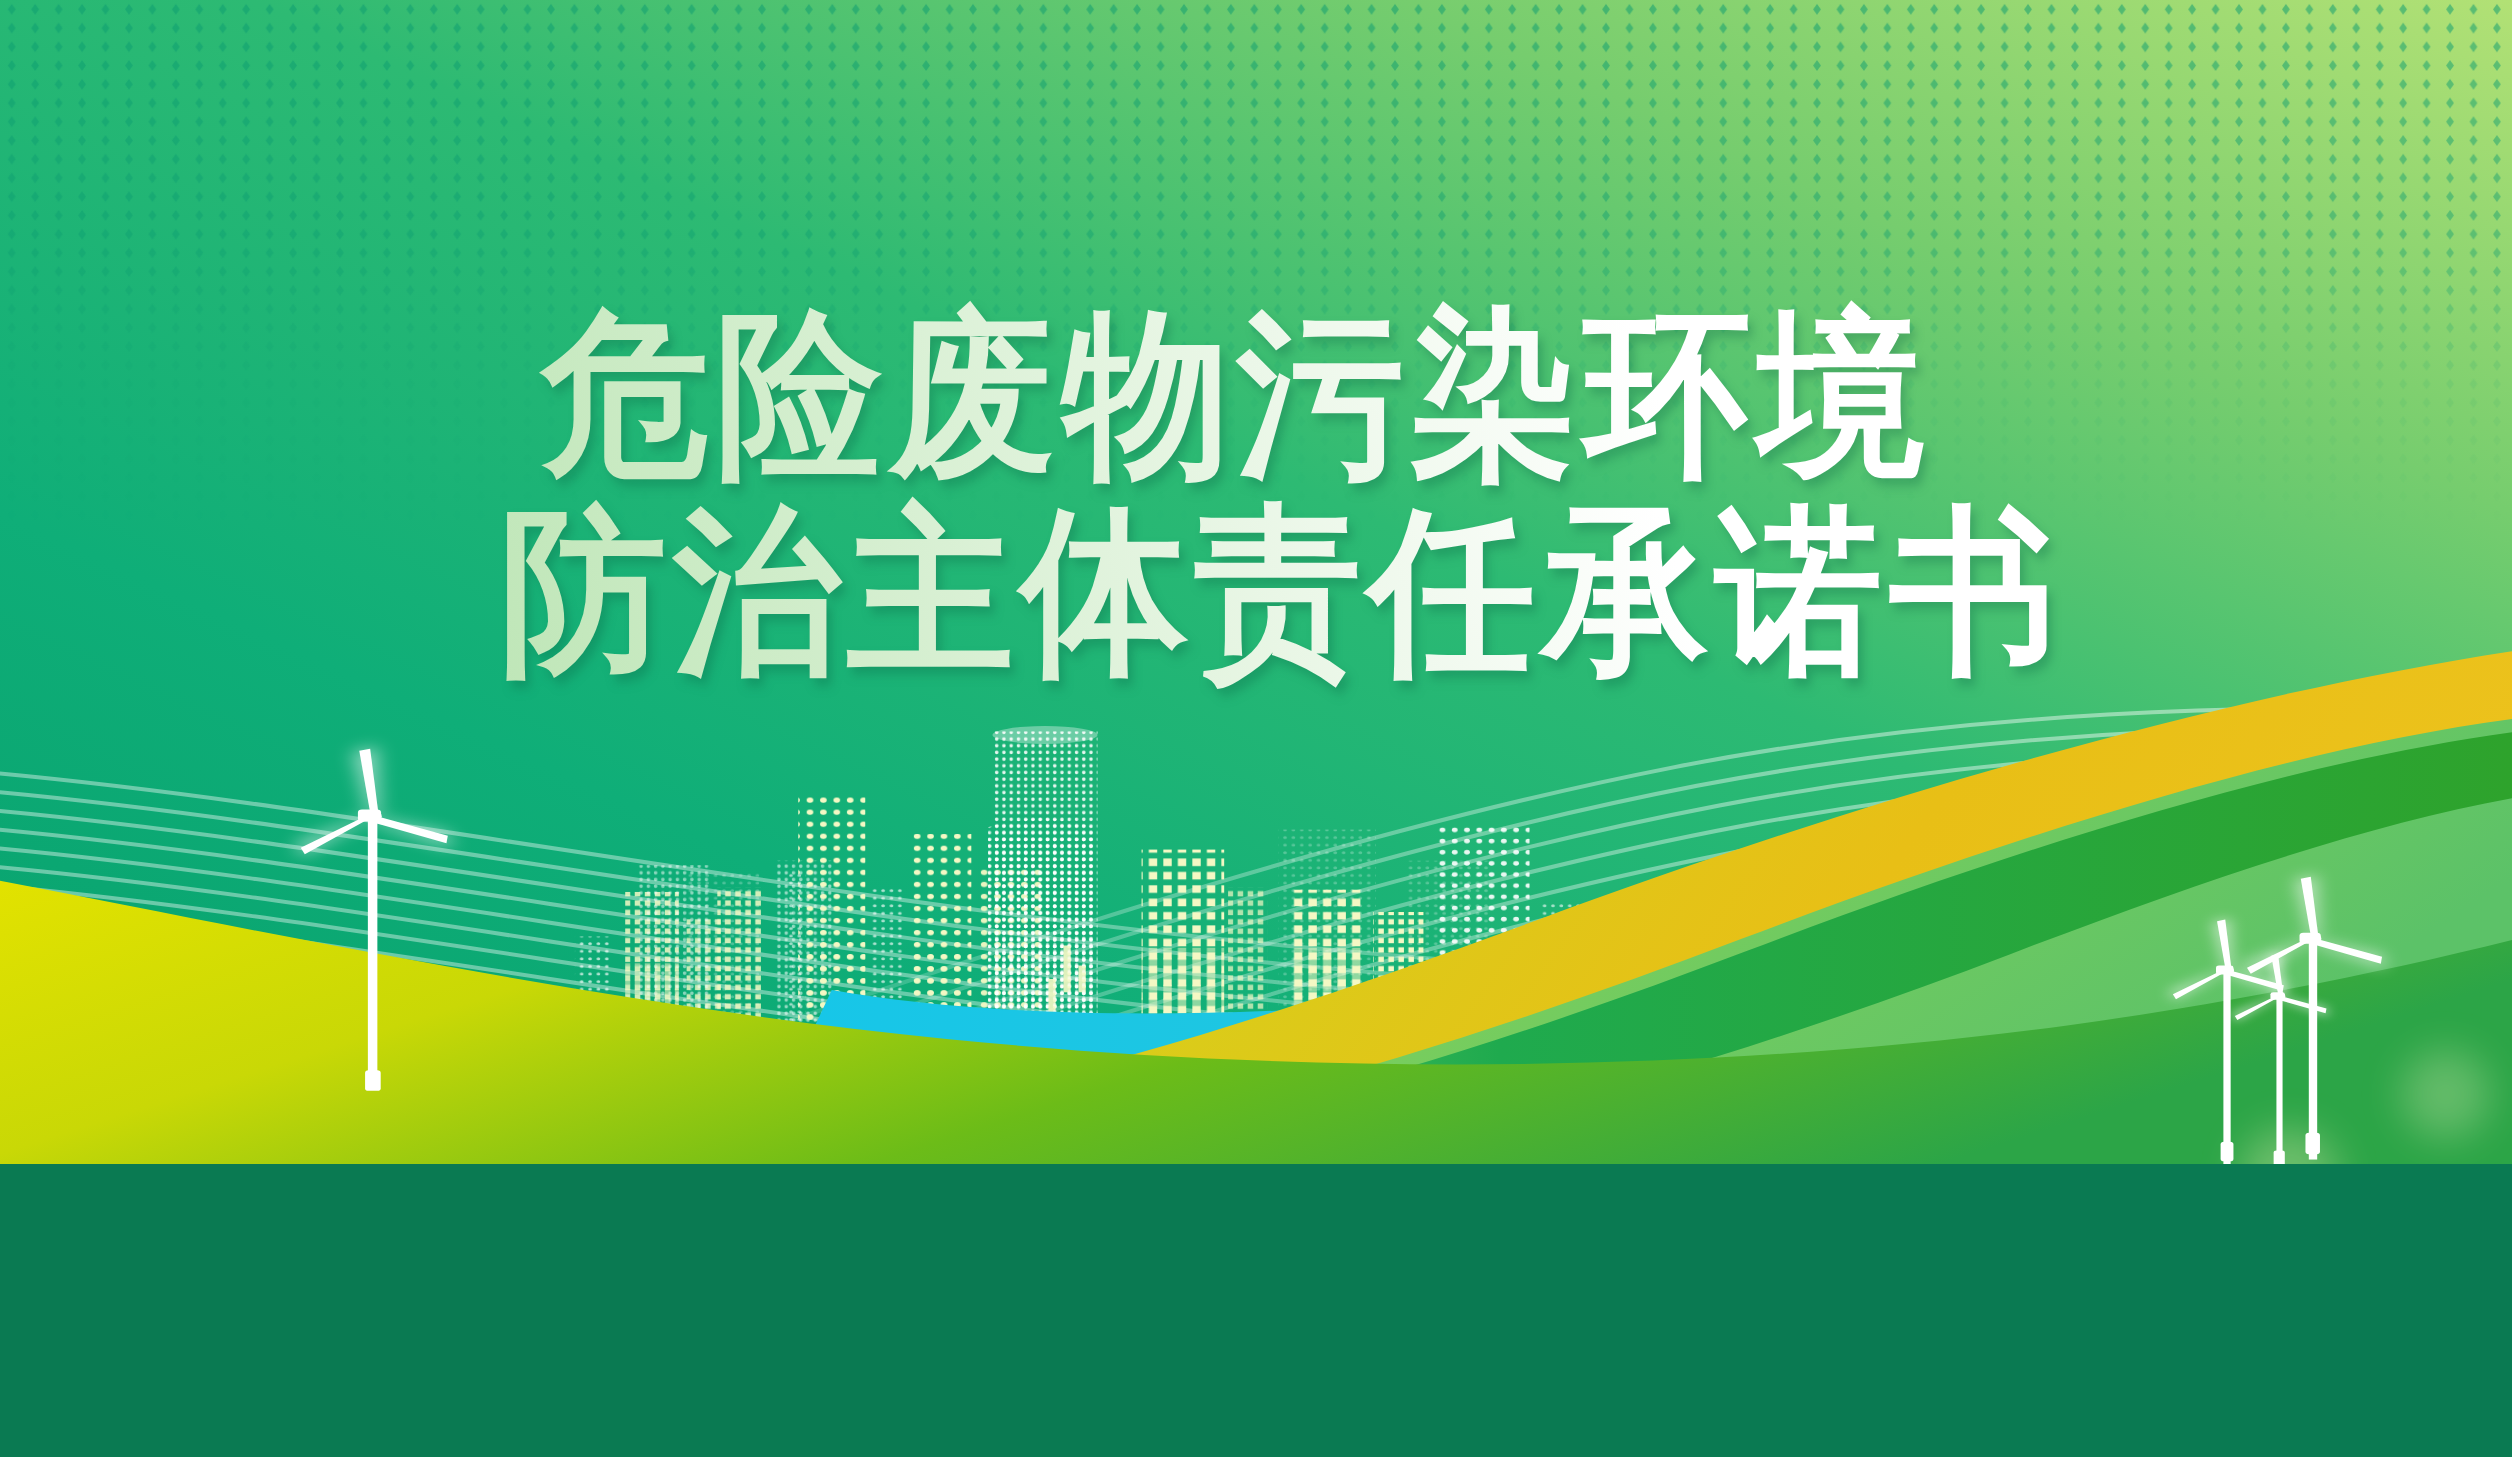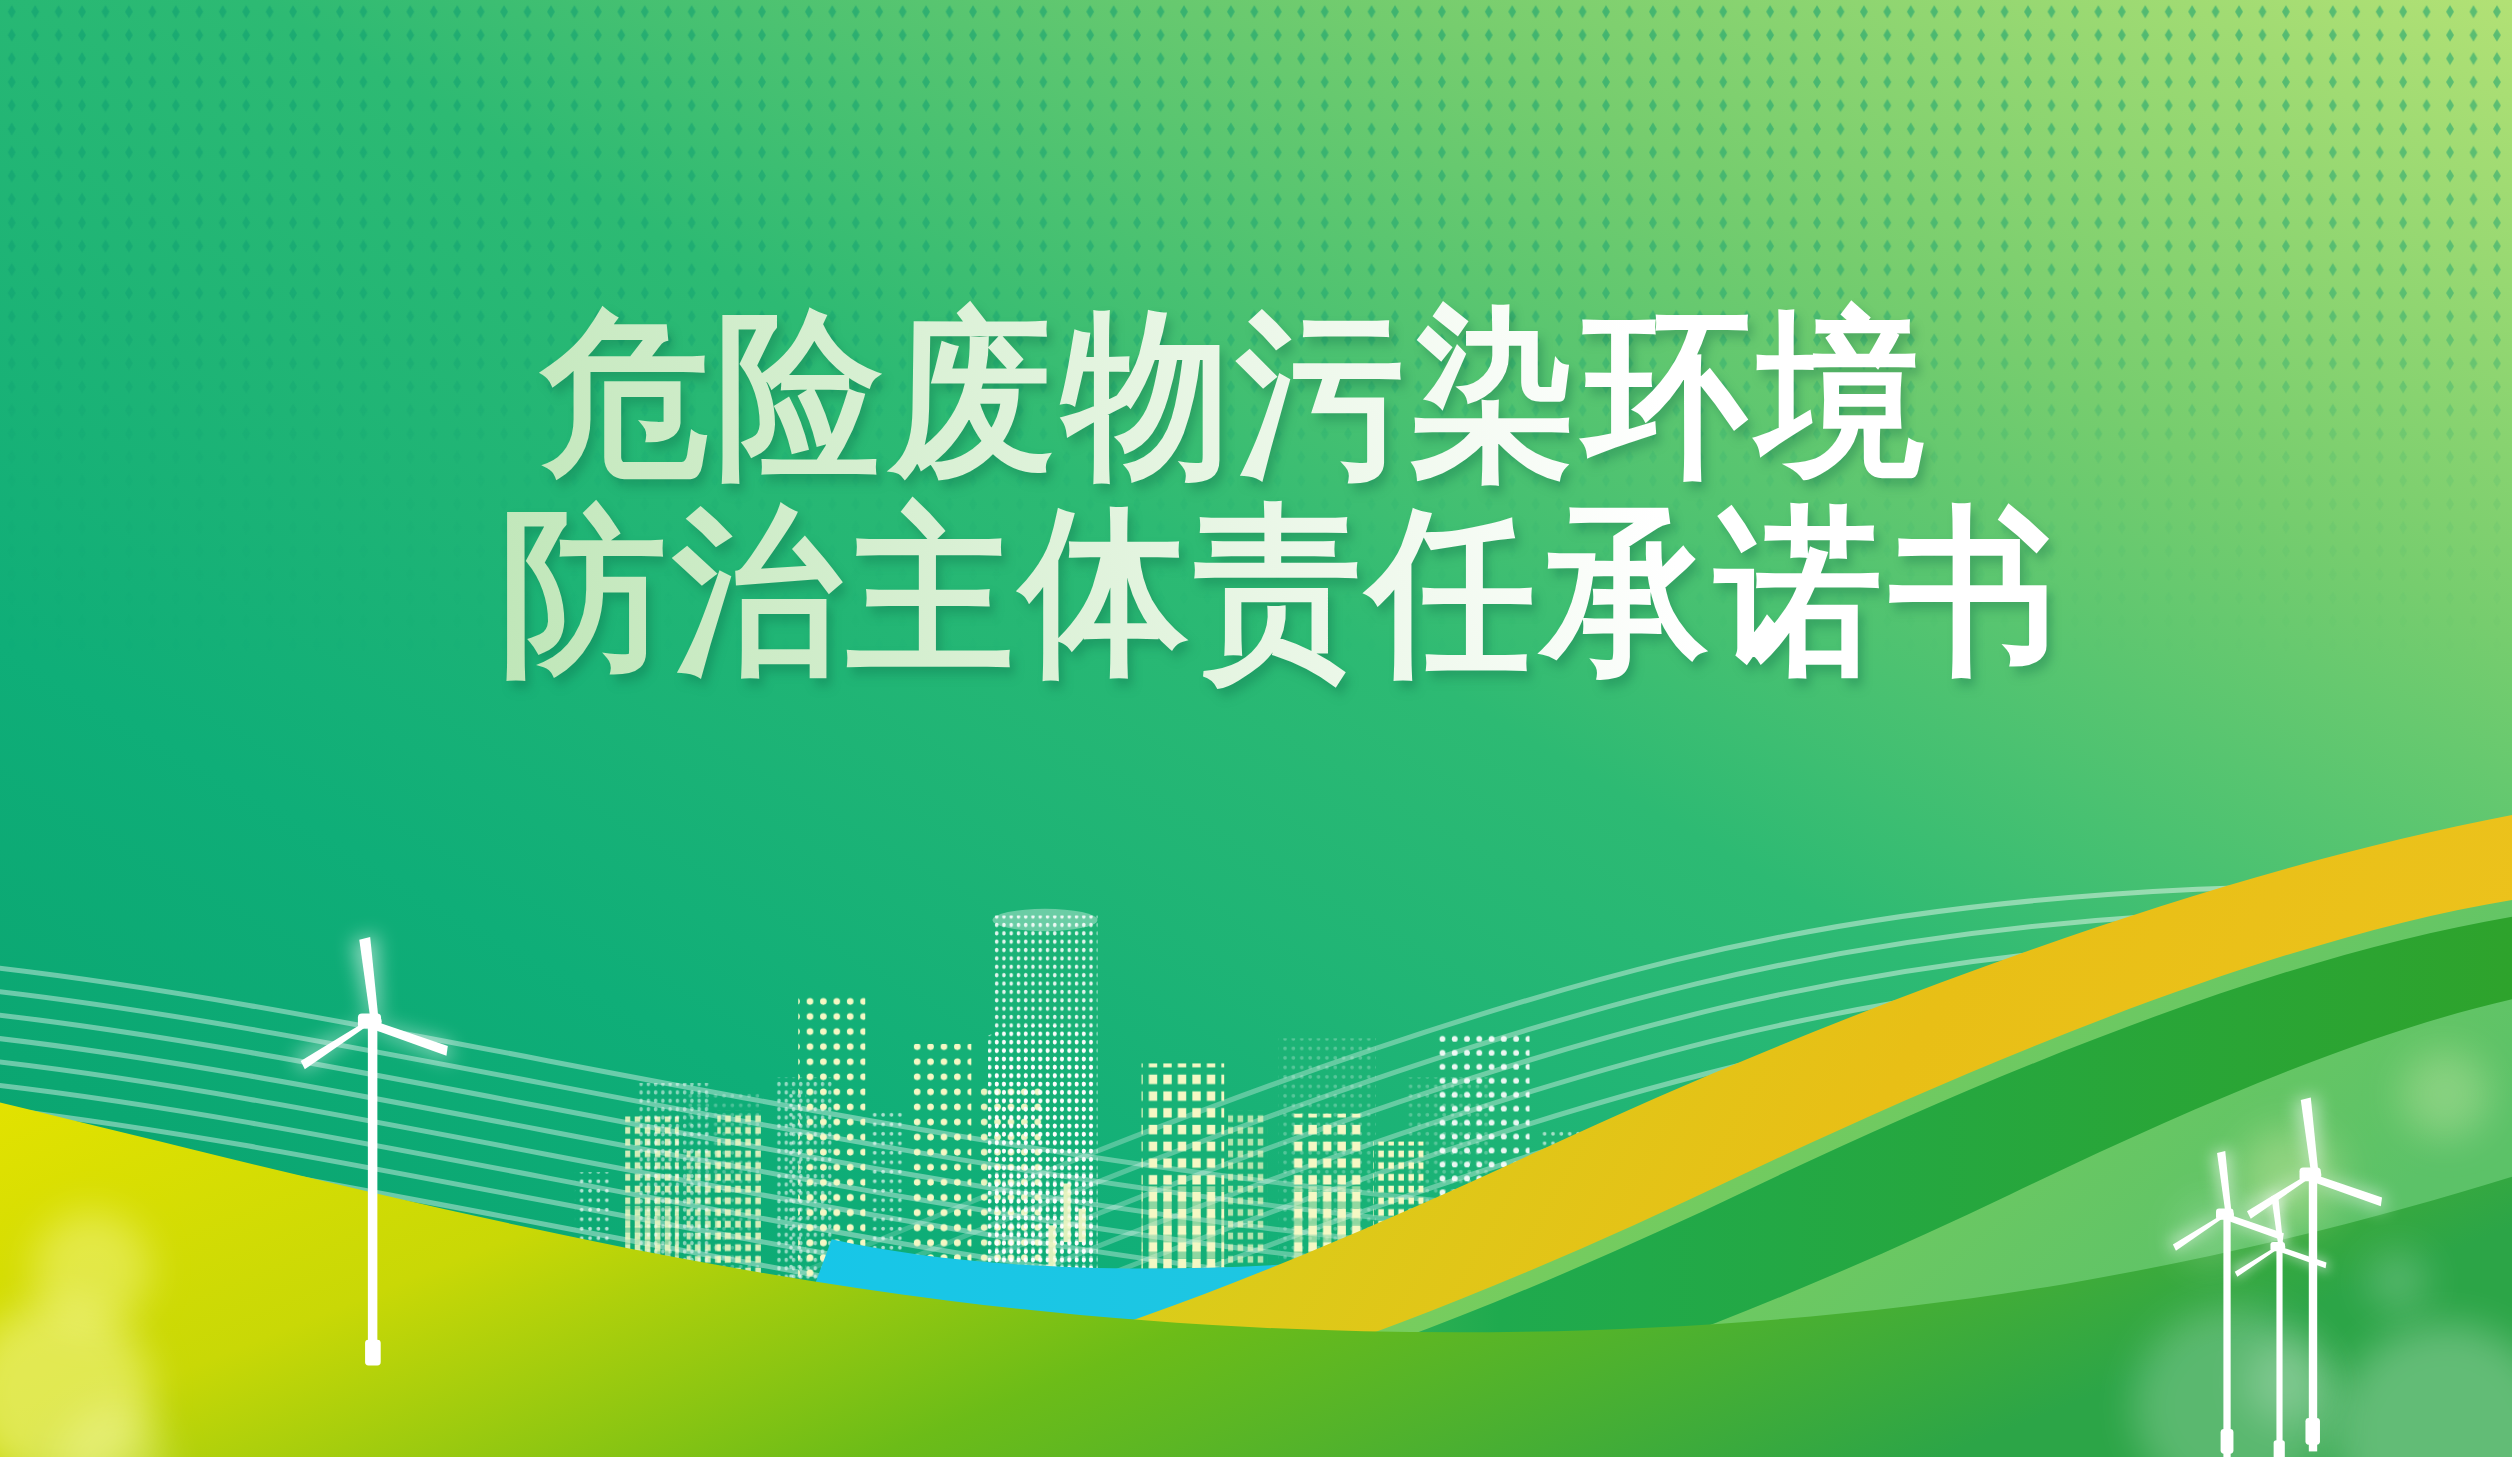--- a/index.html
+++ b/index.html
@@ -1,19 +1,19 @@
 <!DOCTYPE html>
 <html style="font-size:9px"><head>
 <meta charset="utf-8">
 <style>
   html,body{margin:0;padding:0;background:#0a7a52;}
   *{box-sizing:border-box;}
   #banner{
     position:relative;
-    width:2512px;height:1457px;
+    width:2512px;height:1164px;
     overflow:hidden;
     font-family:"Liberation Sans","DejaVu Sans",sans-serif;
     background:#12b07a;
     text-decoration:underline;
   }
   .layer{position:absolute;inset:0;}
   .layer svg{display:block;width:100%;height:100%;}
 
   
   #title-block{

